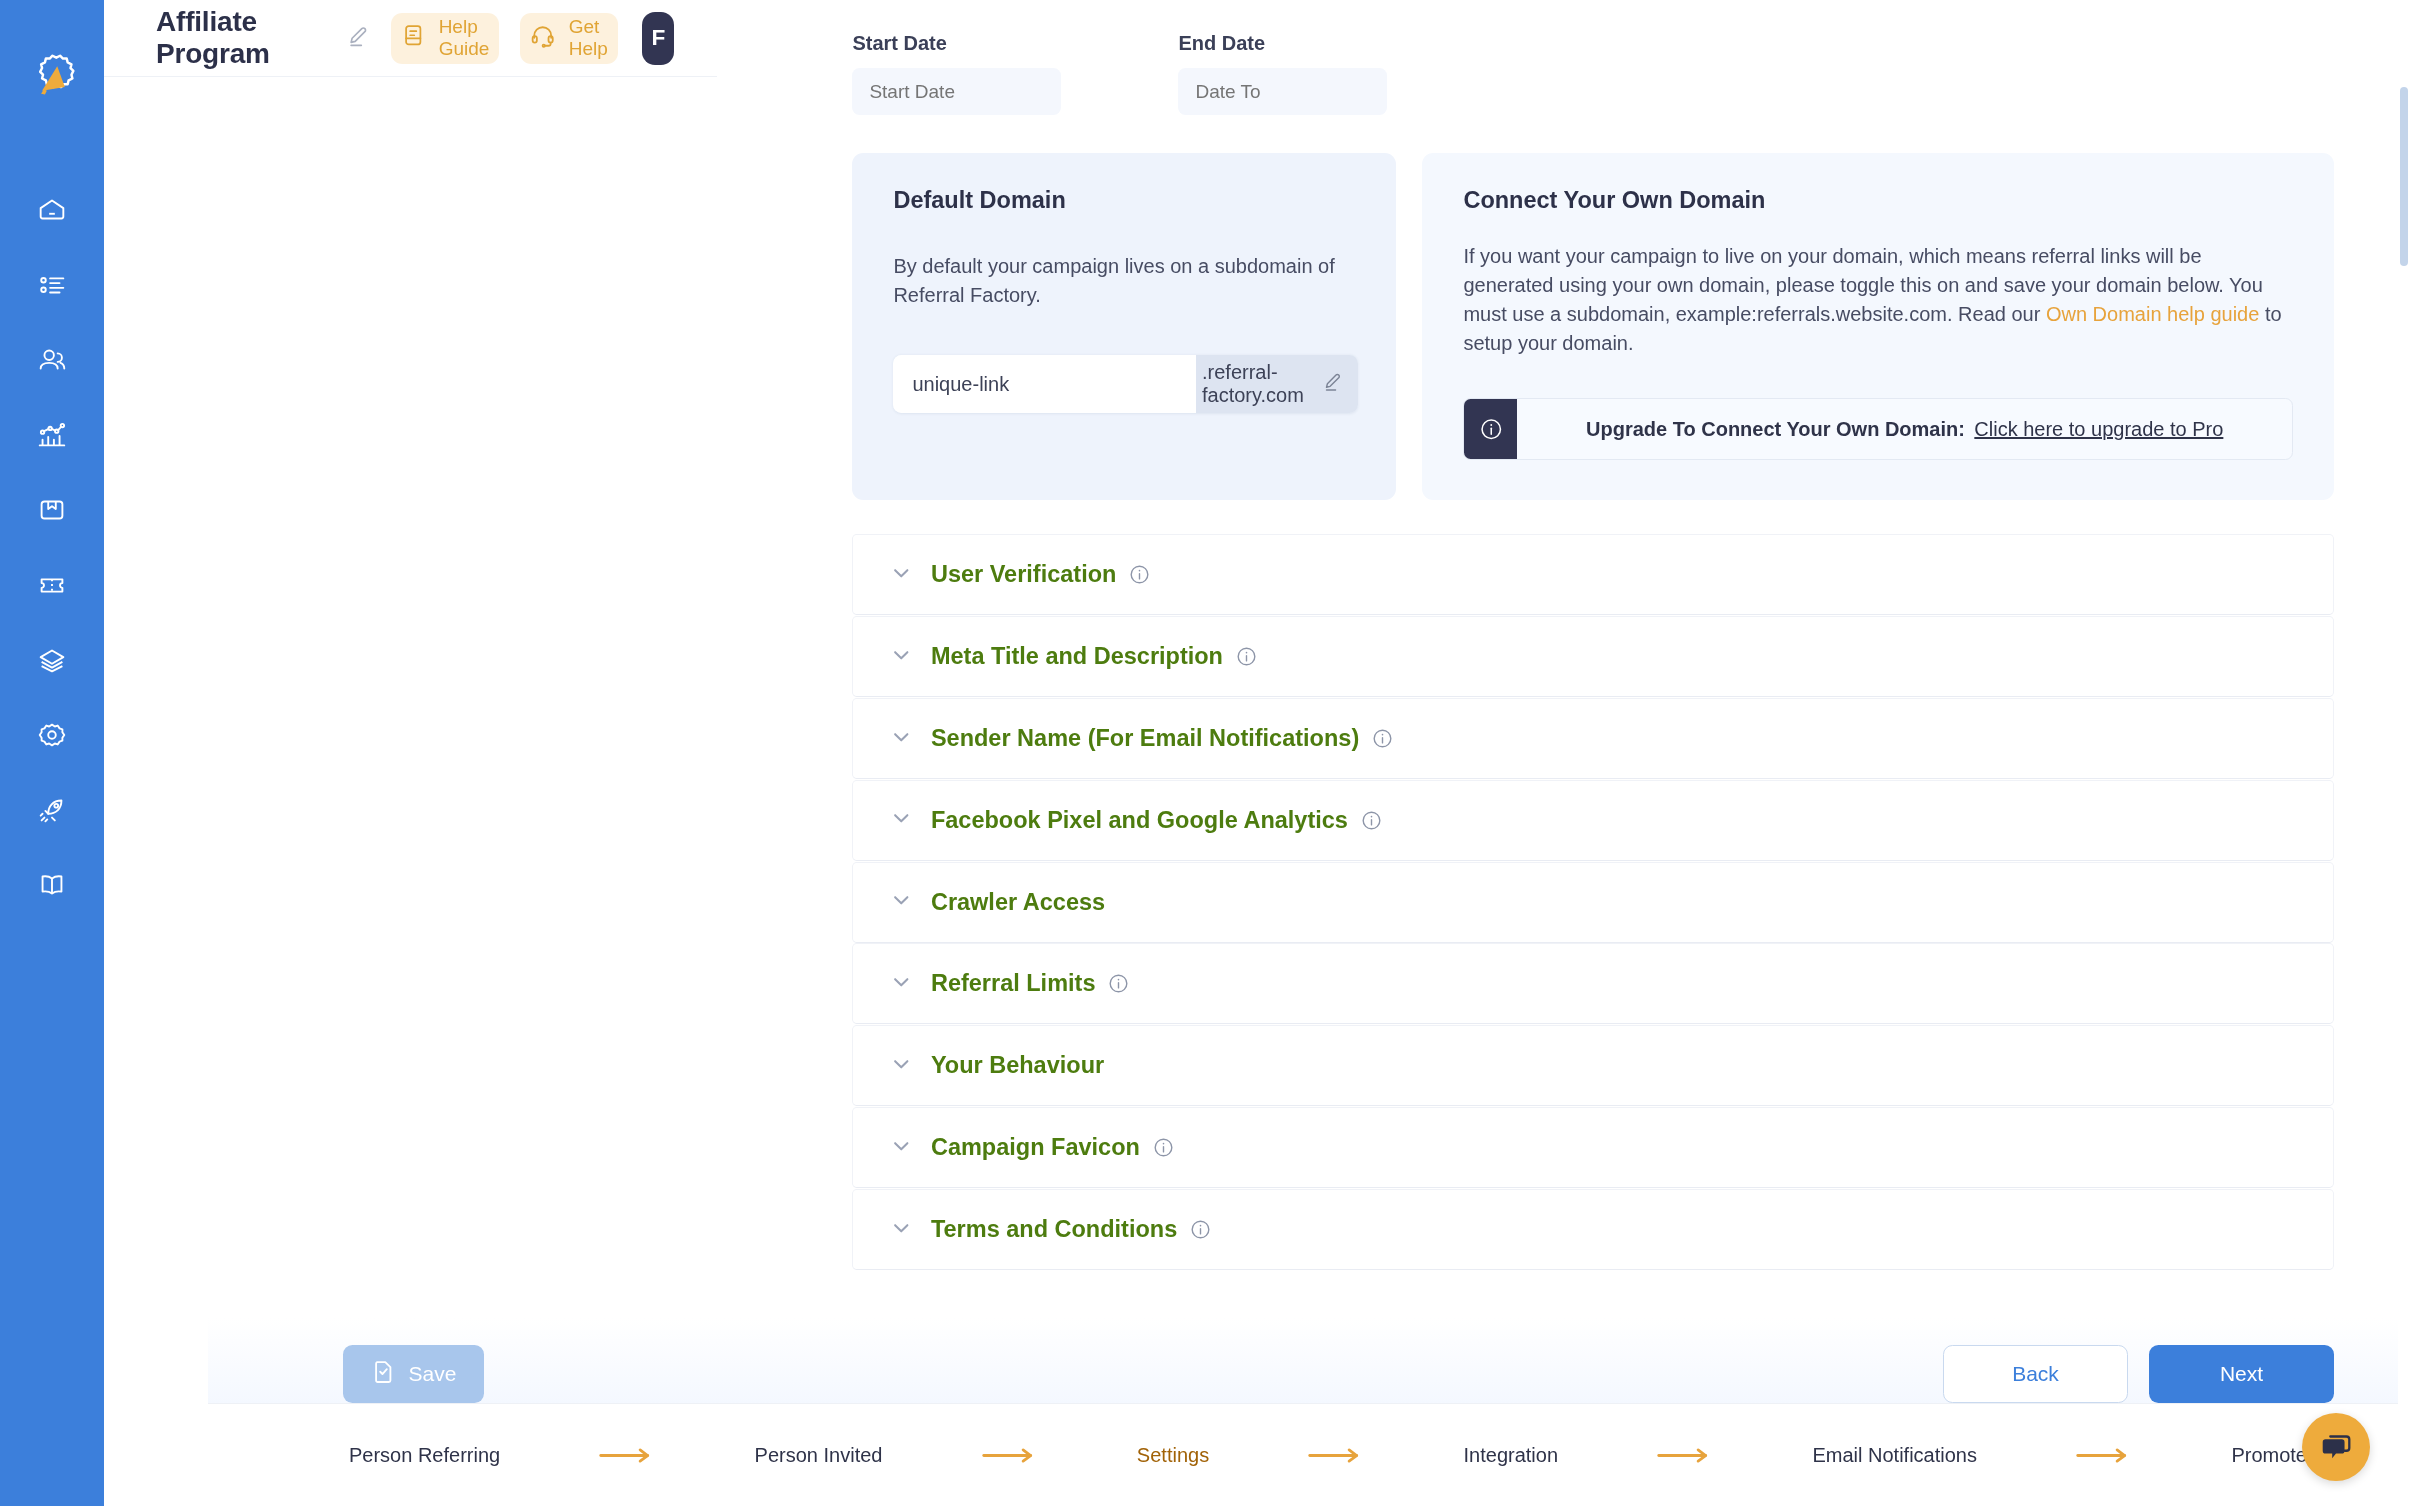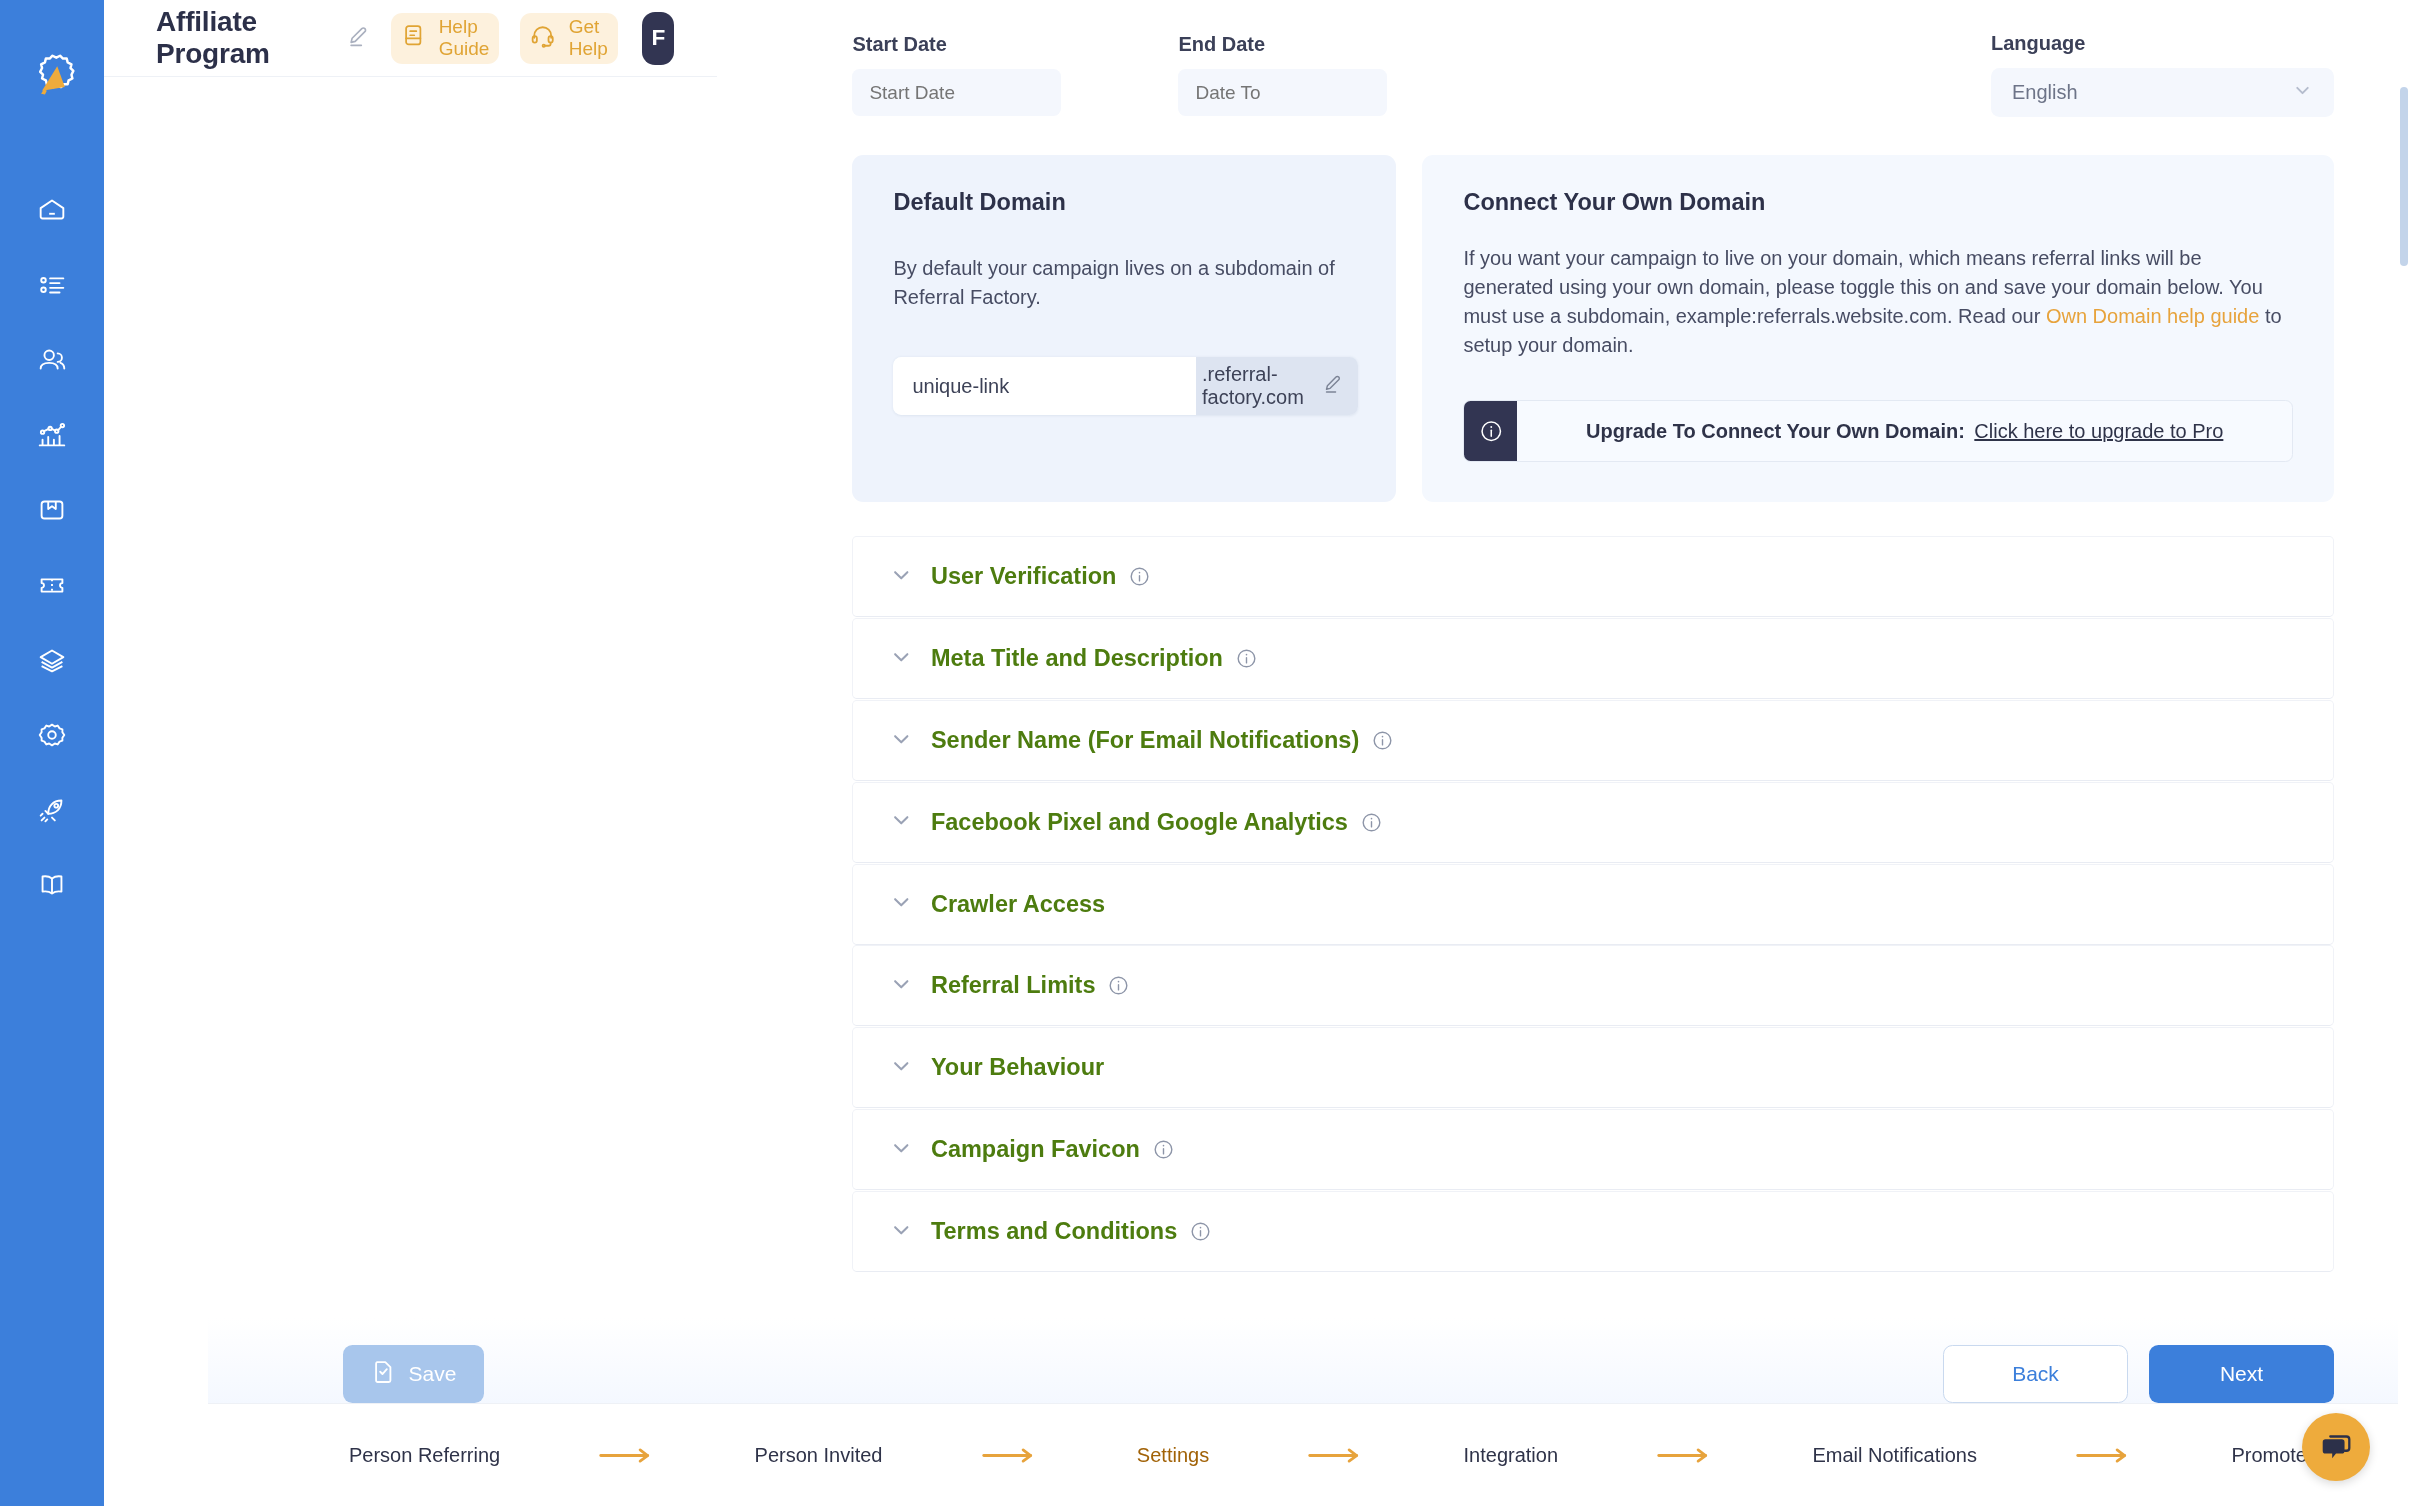--- a/index.html
+++ b/index.html
@@ -370,31 +370,20 @@
         <div class="date-row">
           <div class="field">
             <span class="field-label">Start Date</span>
             <input class="field-input" type="text" placeholder="Start Date" style="">
           </div>
           <div class="field">
             <span class="field-label">End Date</span>
             <input class="field-input" type="text" placeholder="Date To" style="">
           </div>
 
-          <div class="field lang-block">
-            <span class="field-label">Language</span>
-            <div class="lang-select">
-              <span>English</span>
-              <span class="chev">
-                <svg width="21" height="21" viewBox="0 0 24 24" fill="none" stroke="#b4bccd" stroke-width="2.2" stroke-linecap="round" stroke-linejoin="round">
-                    <path d="M6 9 l6 6 6-6"></path>
-                  </svg>
-              </span>
-            </div>
-          </div>
         </div>
 
         <div class="cards-row">
 
           <section class="card-left">
             <div class="card-h">Default Domain</div>
             <div class="card-p">By default your campaign lives on a subdomain of Referral Factory.</div>
             <div class="domain-input-wrap">
               <input class="domain-input" type="text" value="unique-link" style="">
               <div class="domain-suffix">

